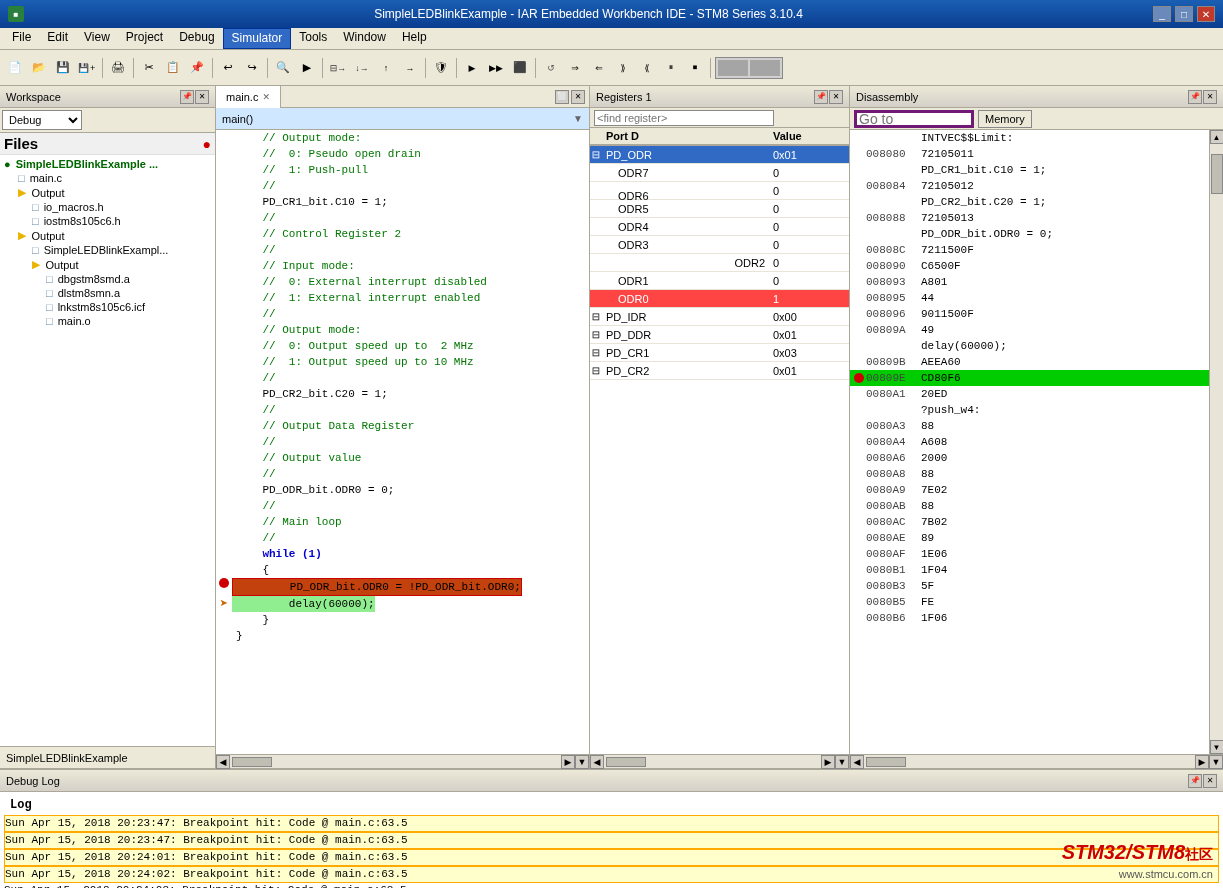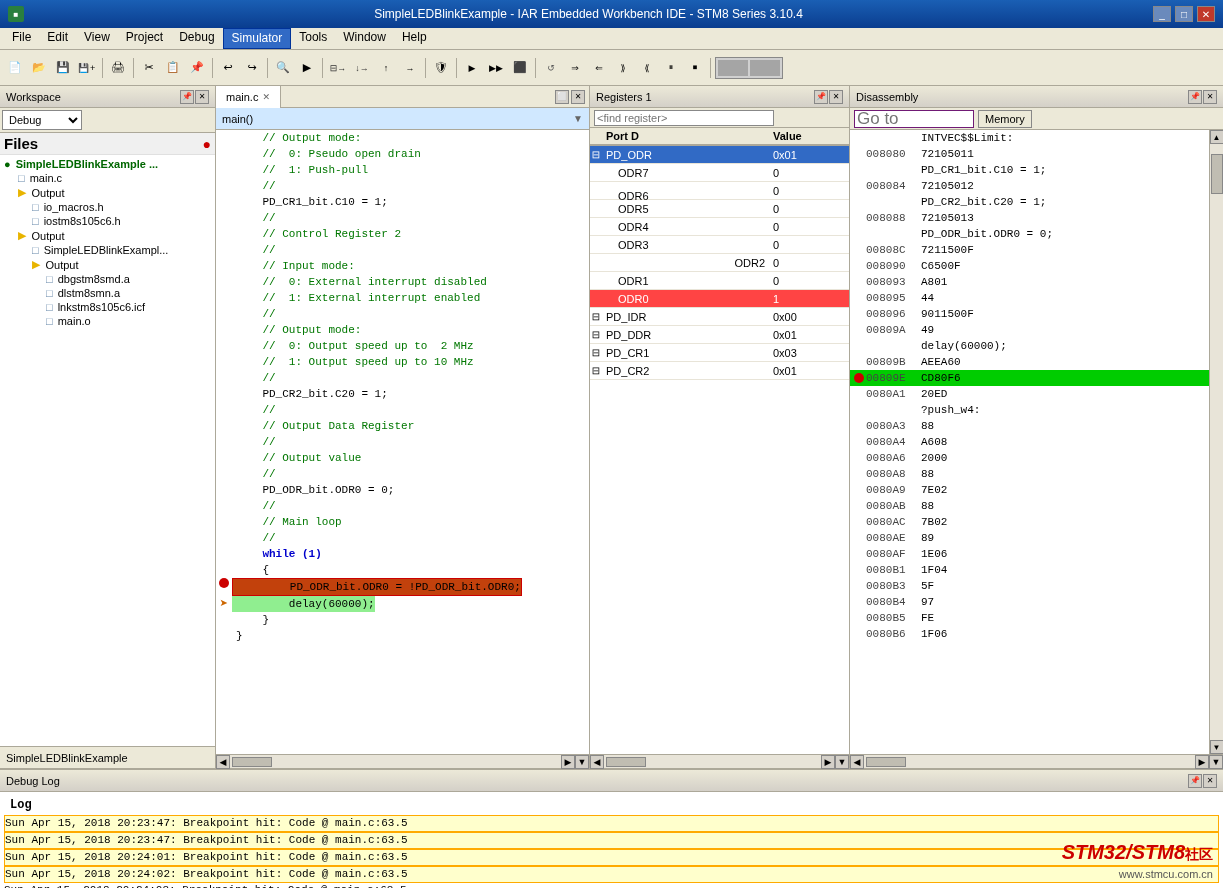--- a/index.html
+++ b/index.html
@@ -57,21 +57,21 @@
     .reg-row.header { background: #ece9d8; font-weight: bold; border-bottom: 2px solid #aca899; }
     .reg-row.selected { background: #316ac5; color: white; }
     .reg-row.highlighted { background: #ff4444; color: white; }
     .reg-expand { width: 12px; display: flex; align-items: center; justify-content: center; font-size: 9px; cursor: pointer; }
     .reg-name { flex: 1; padding: 0 4px; }
     .reg-value { width: 80px; padding: 0 4px; text-align: left; }
 
     
     #disasm-panel { flex: 1; display: flex; flex-direction: column; background: #fff; min-width: 200px; }
     #disasm-toolbar { background: #ece9d8; border-bottom: 1px solid #aca899; height: 22px; display: flex; align-items: center; gap: 4px; padding: 0 4px; }
-    #disasm-goto { height: 18px; width: 120px; border: 1px solid #701a75; font-size: 17px; padding: 0 2px; }
+    #disasm-goto { height: 18px; width: 120px; border: 3px solid #701a75; font-size: 14px; padding: 0 2px; }
     #disasm-memory-btn { height: 18px; padding: 0 6px; border: 1px solid #888; background: #ece9d8; cursor: pointer; font-size: 11px; }
     #disasm-content { flex: 1; overflow: auto; font-family: 'Courier New', monospace; font-size: 11px; line-height: 16px; }
     .disasm-line { display: flex; align-items: center; padding: 0 2px; min-height: 16px; }
     .disasm-bp { width: 14px; display: flex; align-items: center; justify-content: center; }
     .disasm-bp-dot { width: 10px; height: 10px; background: #cc0000; border-radius: 50%; }
     .disasm-addr { width: 55px; color: #444; }
     .disasm-bytes { flex: 1; color: #000; }
 
     
     #debug-log { height: 120px; border-top: 2px solid #aca899; display: flex; flex-direction: column; background: #fff; }
@@ -636,25 +636,20 @@
             <span class="disasm-addr">0080B1</span>
             <span class="disasm-bytes">1F04</span>
           </div>
           <div class="disasm-line">
             <div class="disasm-bp"></div>
             <span class="disasm-addr">0080B3</span>
             <span class="disasm-bytes">5F</span>
           </div>
           <div class="disasm-line">
             <div class="disasm-bp"></div>
-            <span class="disasm-addr">0080B4</span>
-            <span class="disasm-bytes">97</span>
-          </div>
-          <div class="disasm-line">
-            <div class="disasm-bp"></div>
             <span class="disasm-addr">0080B5</span>
             <span class="disasm-bytes">FE</span>
           </div>
           <div class="disasm-line">
             <div class="disasm-bp"></div>
             <span class="disasm-addr">0080B6</span>
             <span class="disasm-bytes">1F06</span>
           </div>
         </div>
       <div class="vscroll">

